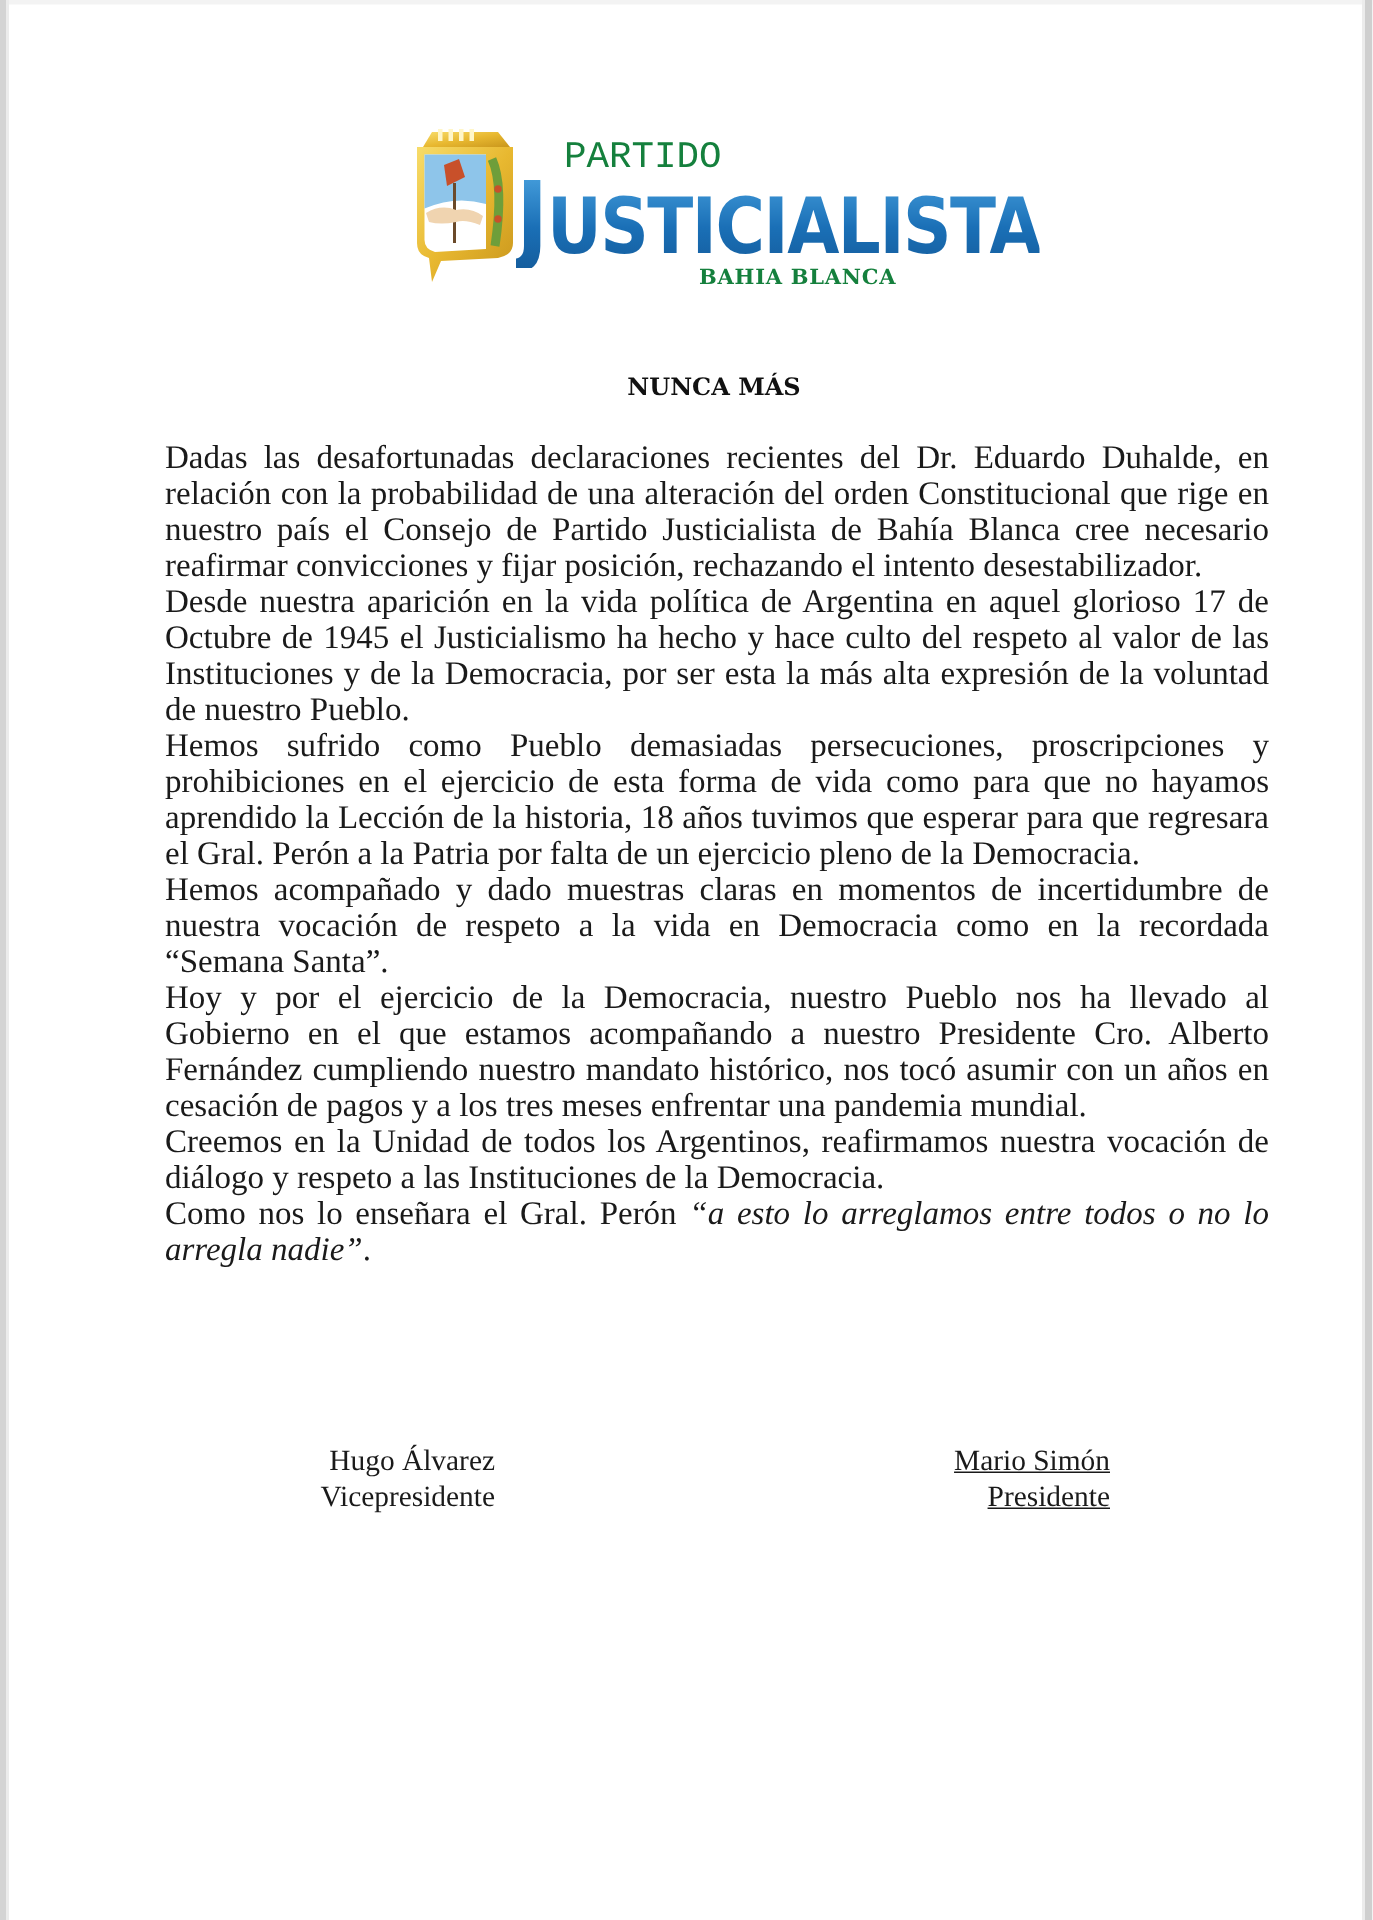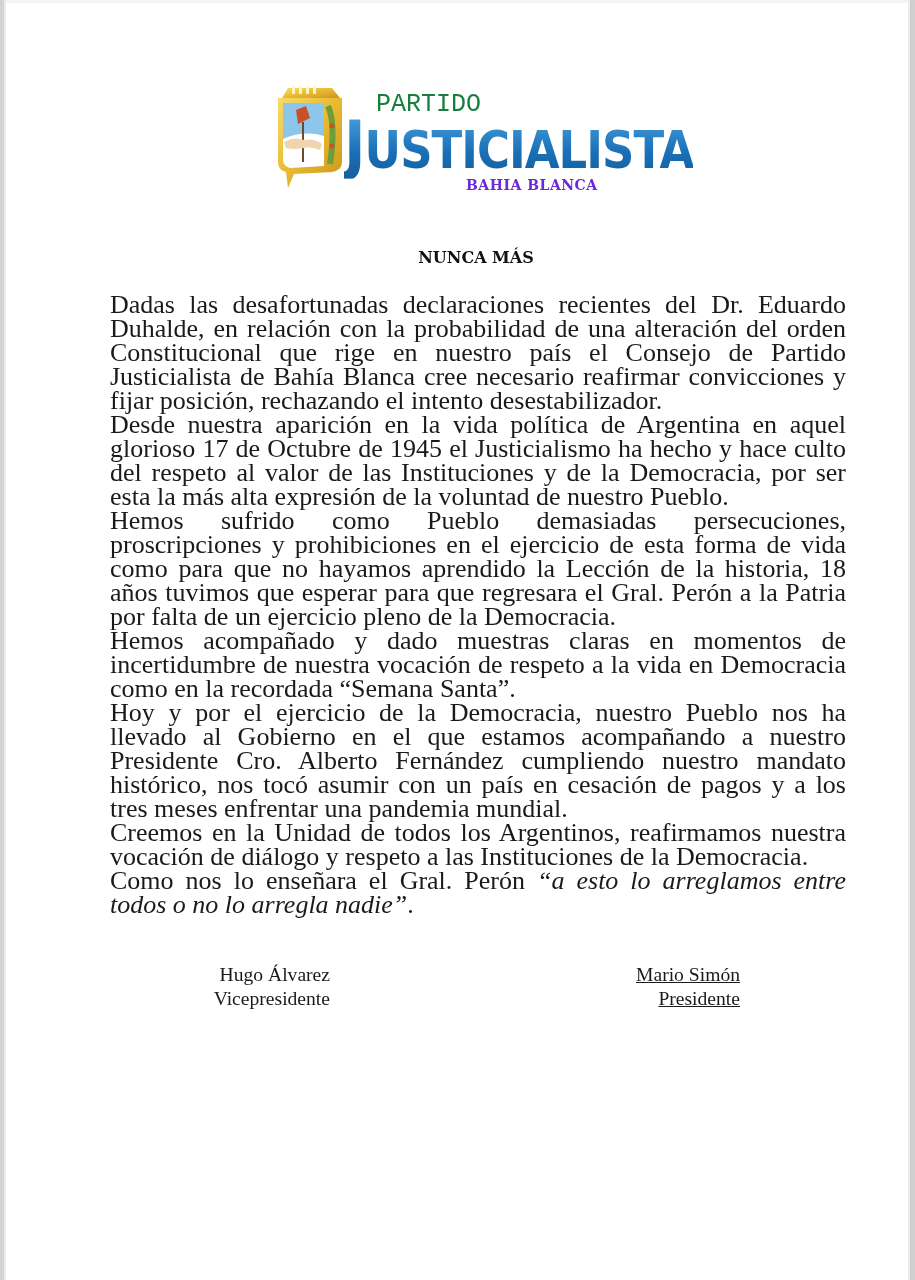--- a/index.html
+++ b/index.html
@@ -26,30 +26,30 @@
     font-weight: bold; font-size: 45px; letter-spacing: -1px; color: #1f78c1;
     background: linear-gradient(180deg, #4aa3e0 0%, #1a6fb6 60%, #155e9e 100%);
     -webkit-background-clip: text; background-clip: text; -webkit-text-fill-color: transparent;
     line-height: 1;
     transform: scaleY(1.15); transform-origin: top left;
   }
   .justicialista .big { font-size: 58px; }
   .bahia {
     position: absolute; left: 192px; top: 93px;
     font-family: "DejaVu Serif", "Liberation Serif", serif;
-    font-weight: bold; font-size: 14px; letter-spacing: 0.5px; color: #6d28d9;
+    font-weight: bold; font-size: 14px; letter-spacing: 0.5px; color: #15803d;
   }
 
   .title {
     position: absolute; left: 0; top: 248px; width: 952px; text-align: center;
     font-family: "DejaVu Serif", "Liberation Serif", serif; font-weight: bold; font-size: 16px; color: #111;
   }
   .body-text {
     position: absolute; left: 110px; top: 293px; width: 736px;
-    font-family: "Liberation Serif", "DejaVu Serif", serif; font-size: 26px; line-height: 24px;
+    font-family: "Liberation Serif", "DejaVu Serif", serif; font-size: 22px; line-height: 24px;
     color: #1a1a1a; text-align: justify;
   }
   .body-text p { margin: 0; }
   .body-text em { font-style: italic; }
 
   .sig { position: absolute; top: 963px; text-align: right;
     font-family: "Liberation Serif", "DejaVu Serif", serif; font-size: 19.6px; line-height: 24px; color: #1a1a1a; }
   .sig-left { left: 180px; width: 150px; }
   .sig-right { left: 590px; width: 150px; text-decoration: underline; }
 </style>
@@ -99,21 +99,21 @@
   <div class="bahia">BAHIA BLANCA</div>
 </div>
 
 <div class="title">NUNCA MÁS</div>
 
 <div class="body-text">
   <p>Dadas las desafortunadas declaraciones recientes del Dr. Eduardo Duhalde, en relación con la probabilidad de una alteración del orden Constitucional que rige en nuestro país el Consejo de Partido Justicialista de Bahía Blanca cree necesario reafirmar convicciones y fijar posición, rechazando el intento desestabilizador.</p>
   <p>Desde nuestra aparición en la vida política de Argentina en aquel glorioso 17 de Octubre de 1945 el Justicialismo ha hecho y hace culto del respeto al valor de las Instituciones y de la Democracia, por ser esta la más alta expresión de la voluntad de nuestro Pueblo.</p>
   <p>Hemos sufrido como Pueblo demasiadas persecuciones, proscripciones y prohibiciones en el ejercicio de esta forma de vida como para que no hayamos aprendido la Lección de la historia, 18 años tuvimos que esperar para que regresara el Gral. Perón a la Patria por falta de un ejercicio pleno de la Democracia.</p>
   <p>Hemos acompañado y dado muestras claras en momentos de incertidumbre de nuestra vocación de respeto a la vida en Democracia como en la recordada “Semana Santa”.</p>
-  <p>Hoy y por el ejercicio de la Democracia, nuestro Pueblo nos ha llevado al Gobierno en el que estamos acompañando a nuestro Presidente Cro. Alberto Fernández cumpliendo nuestro mandato histórico, nos tocó asumir con un país en cesación de pagos y a los tres meses enfrentar una pandemia mundial.</p>
+  <p>Hoy y por el ejercicio de la Democracia, nuestro Pueblo nos ha llevado al Gobierno en el que estamos acompañando a nuestro Presidente Cro. Alberto Fernández cumpliendo nuestro mandato histórico, nos tocó asumir con un años en cesación de pagos y a los tres meses enfrentar una pandemia mundial.</p>
   <p>Creemos en la Unidad de todos los Argentinos, reafirmamos nuestra vocación de diálogo y respeto a las Instituciones de la Democracia.</p>
   <p><span>Como nos lo enseñara el Gral. Perón </span><em>“a esto lo arreglamos entre todos o no lo arregla nadie”</em><span>.</span></p>
 </div>
 
 <div class="sig sig-left">
   <div>Hugo Álvarez</div>
   <div>Vicepresidente</div>
 </div>
 <div class="sig sig-right">
   <div>Mario Simón</div>

